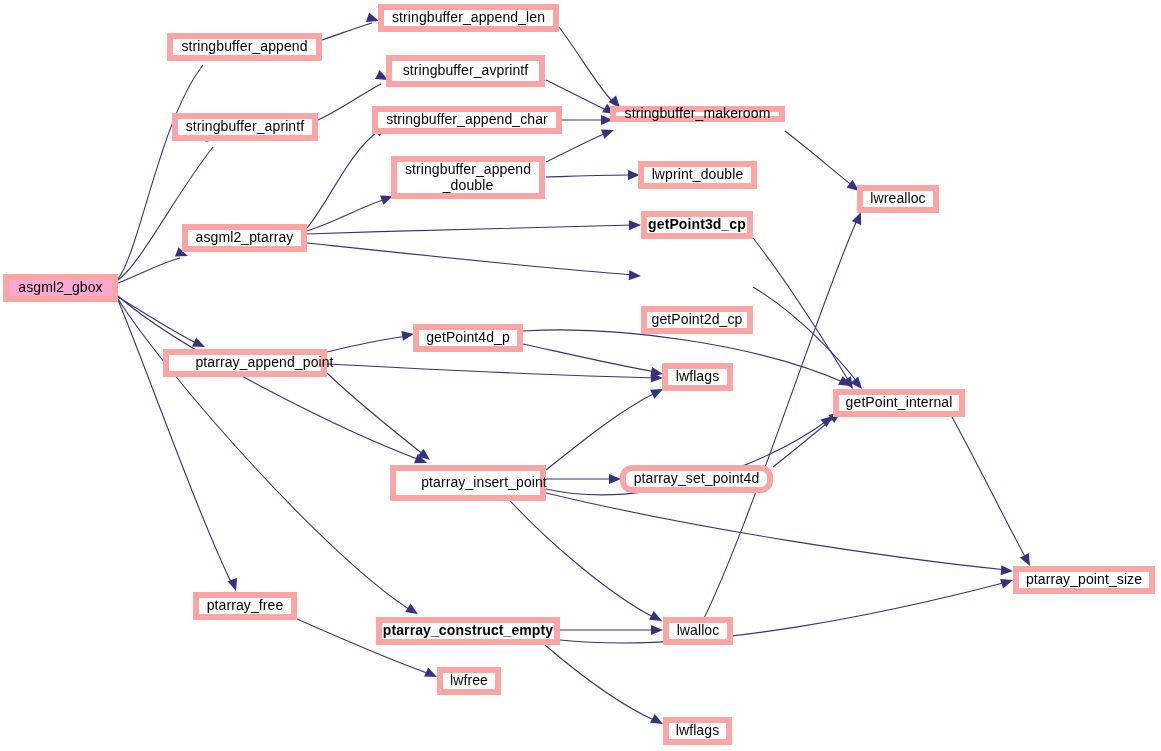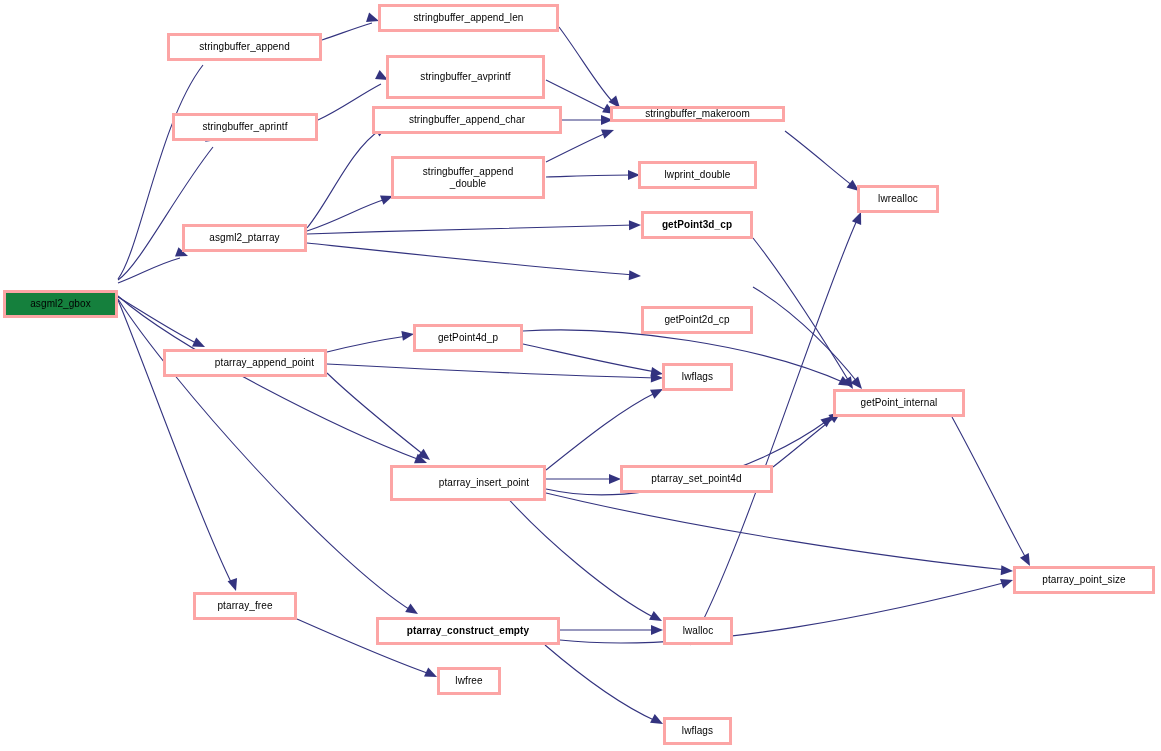--- a/index.html
+++ b/index.html
@@ -20,36 +20,35 @@
     position: absolute;
     left: 0;
     top: 0;
     width: 1161px;
     height: 751px;
     pointer-events: none;
   }
   .node {
     position: absolute;
     box-sizing: border-box;
-    border: 3px solid #fca5a5;
+    border: 6px solid #fca5a5;
     background: #ffffff;
     color: #000000;
-    font-size: 10px;
+    font-size: 14px;
     line-height: 1.12;
     display: flex;
     align-items: center;
     justify-content: center;
     text-align: center;
     white-space: pre;
     letter-spacing: 0.1px;
     z-index: 2;
   }
   .node.highlight {
-    background: #15803d;
-    margin-top: 16px;
+    background: #f9a8d4;
   }
 </style>
 </head>
 <body>
 
 <div id="callgraph">
 
   <svg id="edge-layer" viewBox="0 0 1161 751" width="1161" height="751" xmlns="http://www.w3.org/2000/svg">
       <path d="M118,279 C140,250 160,120 203,65" fill="none" stroke="#33337f" stroke-width="1.1"></path>
       <polygon points="0,0 -12,-5 -12,5" fill="#33337f" transform="translate(207,58) rotate(12)"></polygon>
@@ -130,34 +129,34 @@
     </svg>
 
   <div id="node-layer">
       <div class="node highlight" style="left: 3px; top: 274px; width: 115px; height: 28px;">asgml2_gbox</div>
       <div class="node" style="left: 167px; top: 33px; width: 155px; height: 28px;">stringbuffer_append</div>
       <div class="node" style="left: 172px; top: 113px; width: 146px; height: 28px;">stringbuffer_aprintf</div>
       <div class="node" style="left: 182px; top: 224px; width: 125px; height: 28px;">asgml2_ptarray</div>
       <div class="node" style="left: 163px; top: 349px; width: 164px; height: 28px; padding-left: 39px;">ptarray_append_point</div>
       <div class="node" style="left: 193px; top: 592px; width: 104px; height: 28px;">ptarray_free</div>
       <div class="node" style="left: 378px; top: 4px; width: 181px; height: 28px;">stringbuffer_append_len</div>
-      <div class="node" style="left: 386px; top: 55px; width: 159px; height: 44px;">stringbuffer_avprintf</div>
+      <div class="node" style="left: 386px; top: 55px; width: 159px; height: 32px;">stringbuffer_avprintf</div>
       <div class="node" style="left: 372px; top: 106px; width: 190px; height: 28px;">stringbuffer_append_char</div>
       <div class="node" style="left: 391px; top: 156px; width: 154px; height: 43px;">stringbuffer_append
 _double</div>
       <div class="node" style="left: 413px; top: 324px; width: 110px; height: 28px;">getPoint4d_p</div>
       <div class="node" style="left: 390px; top: 465px; width: 156px; height: 36px; padding-left: 32px;">ptarray_insert_point</div>
       <div class="node" style="left: 376px; top: 617px; width: 184px; height: 28px; font-weight: bold;">ptarray_construct_empty</div>
       <div class="node" style="left: 437px; top: 667px; width: 64px; height: 28px;">lwfree</div>
       <div class="node" style="left: 610px; top: 106px; width: 175px; height: 16px;">stringbuffer_makeroom</div>
       <div class="node" style="left: 638px; top: 161px; width: 119px; height: 28px;">lwprint_double</div>
       <div class="node" style="left: 641px; top: 211px; width: 112px; height: 28px; font-weight: bold;">getPoint3d_cp</div>
       <div class="node" style="left: 641px; top: 262px; width: 112px; height: 28px; margin-top: 44px;">getPoint2d_cp</div>
       <div class="node" style="left: 662px; top: 363px; width: 71px; height: 28px;">lwflags</div>
-      <div class="node" style="left: 620px; top: 465px; width: 153px; height: 28px;">ptarray_set_point4d</div>
+      <div class="node" style="left: 620px; top: 465px; width: 153px; height: 28px; border-radius: 12px;">ptarray_set_point4d</div>
       <div class="node" style="left: 663px; top: 617px; width: 70px; height: 28px;">lwalloc</div>
       <div class="node" style="left: 663px; top: 717px; width: 69px; height: 28px;">lwflags</div>
       <div class="node" style="left: 857px; top: 185px; width: 82px; height: 28px;">lwrealloc</div>
       <div class="node" style="left: 833px; top: 389px; width: 132px; height: 28px;">getPoint_internal</div>
       <div class="node" style="left: 1013px; top: 566px; width: 142px; height: 28px;">ptarray_point_size</div>
     </div>
 
 </div>
 
 </body></html>

